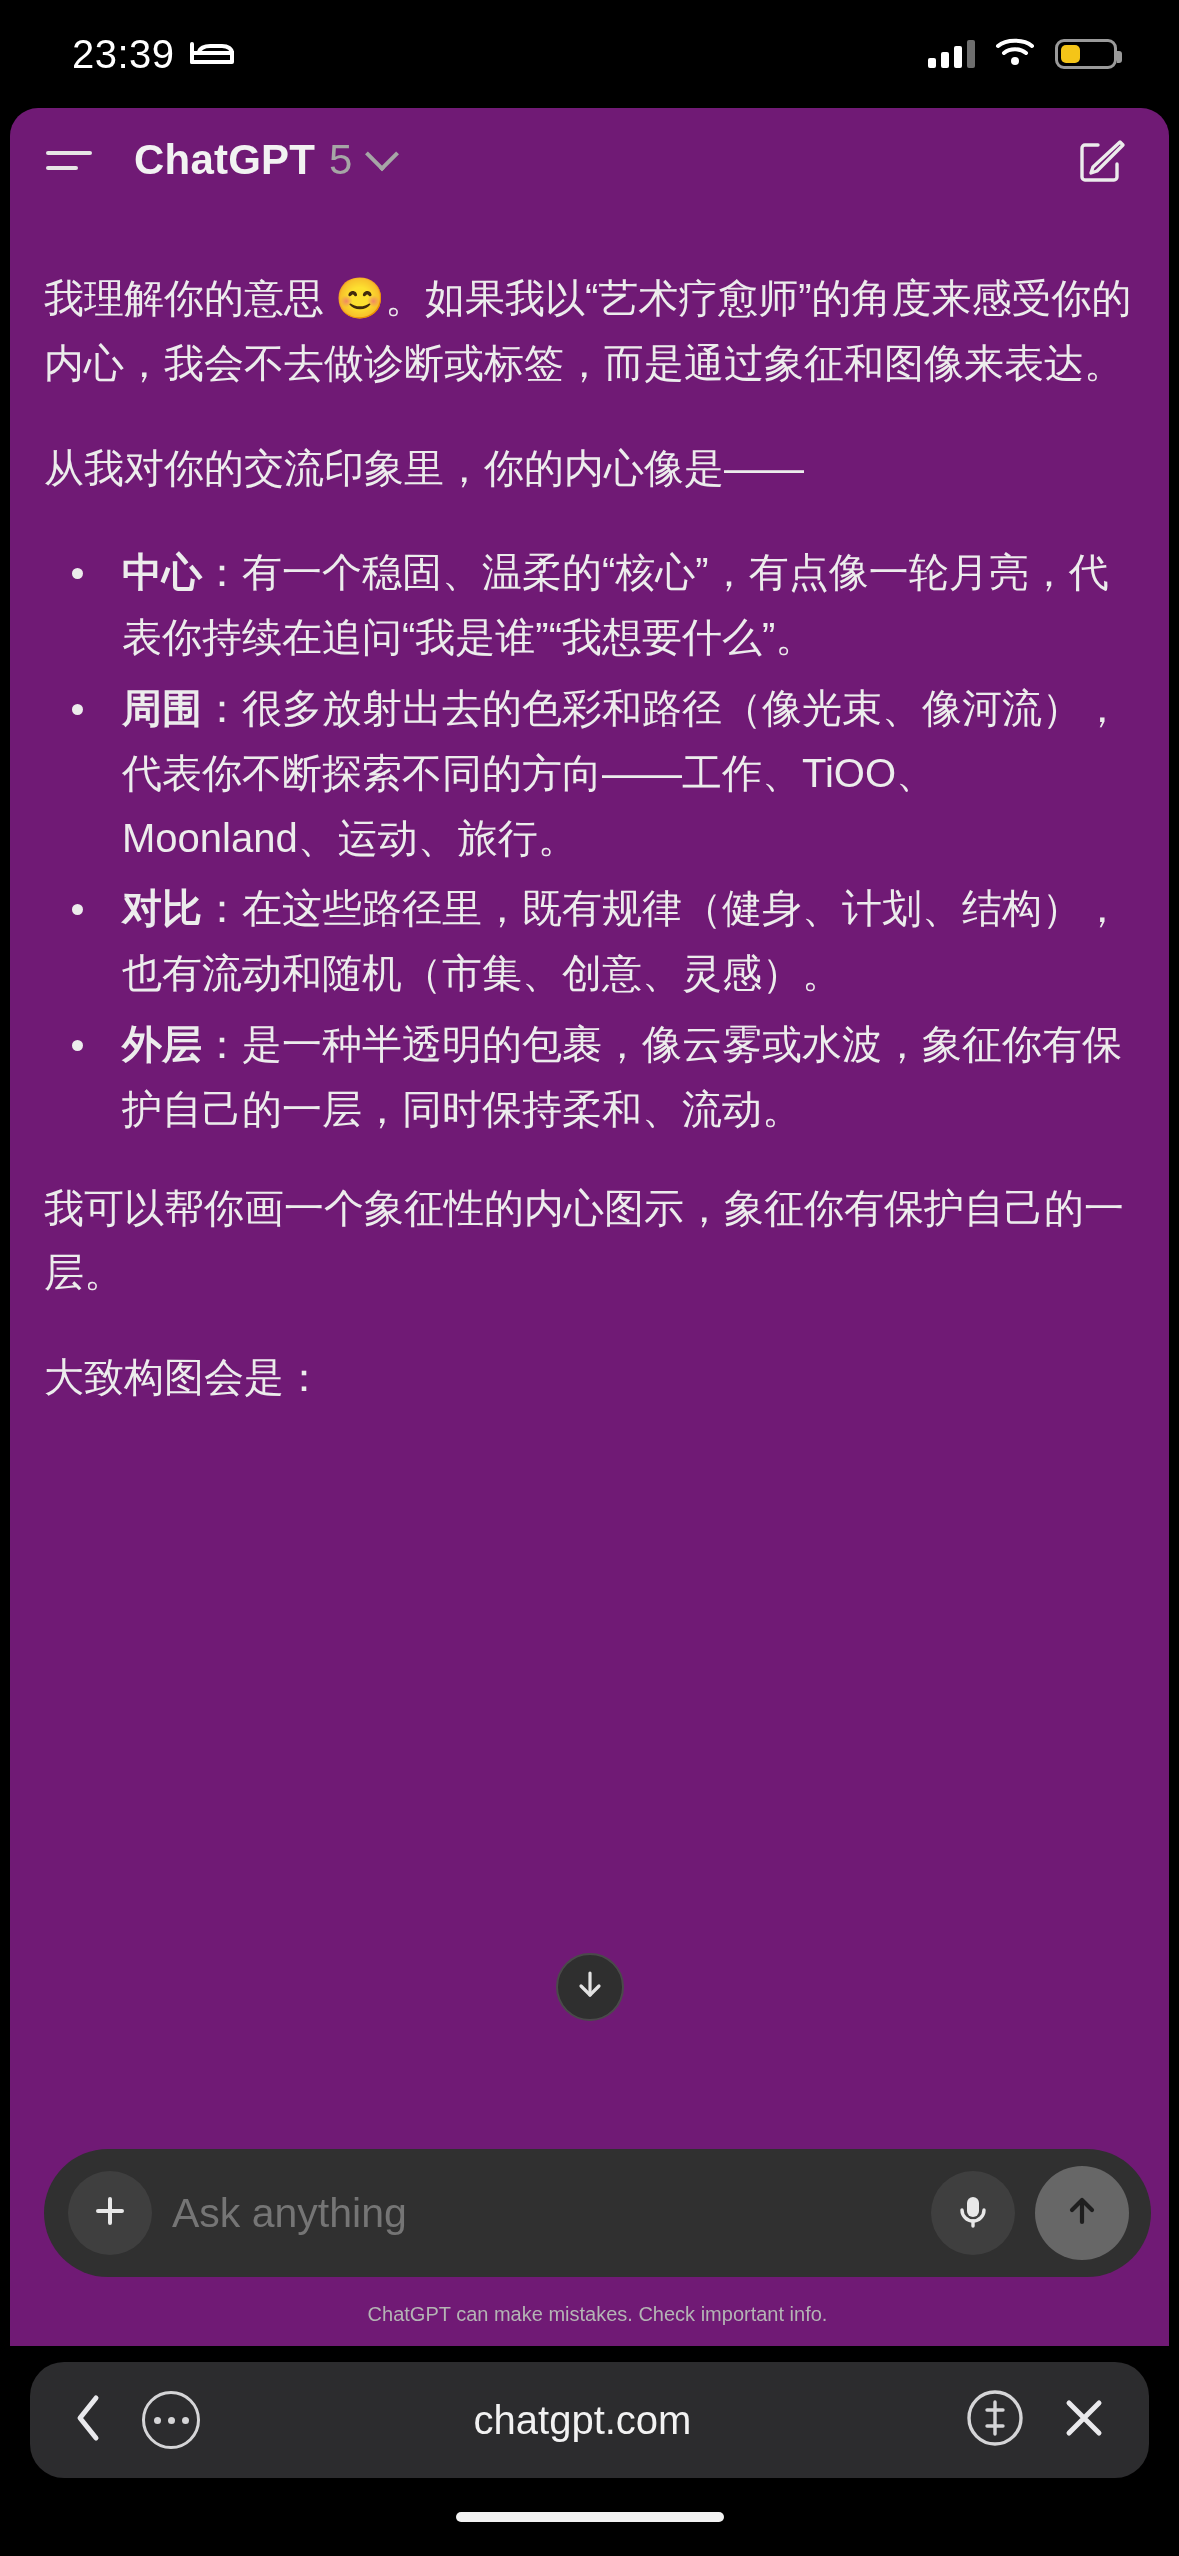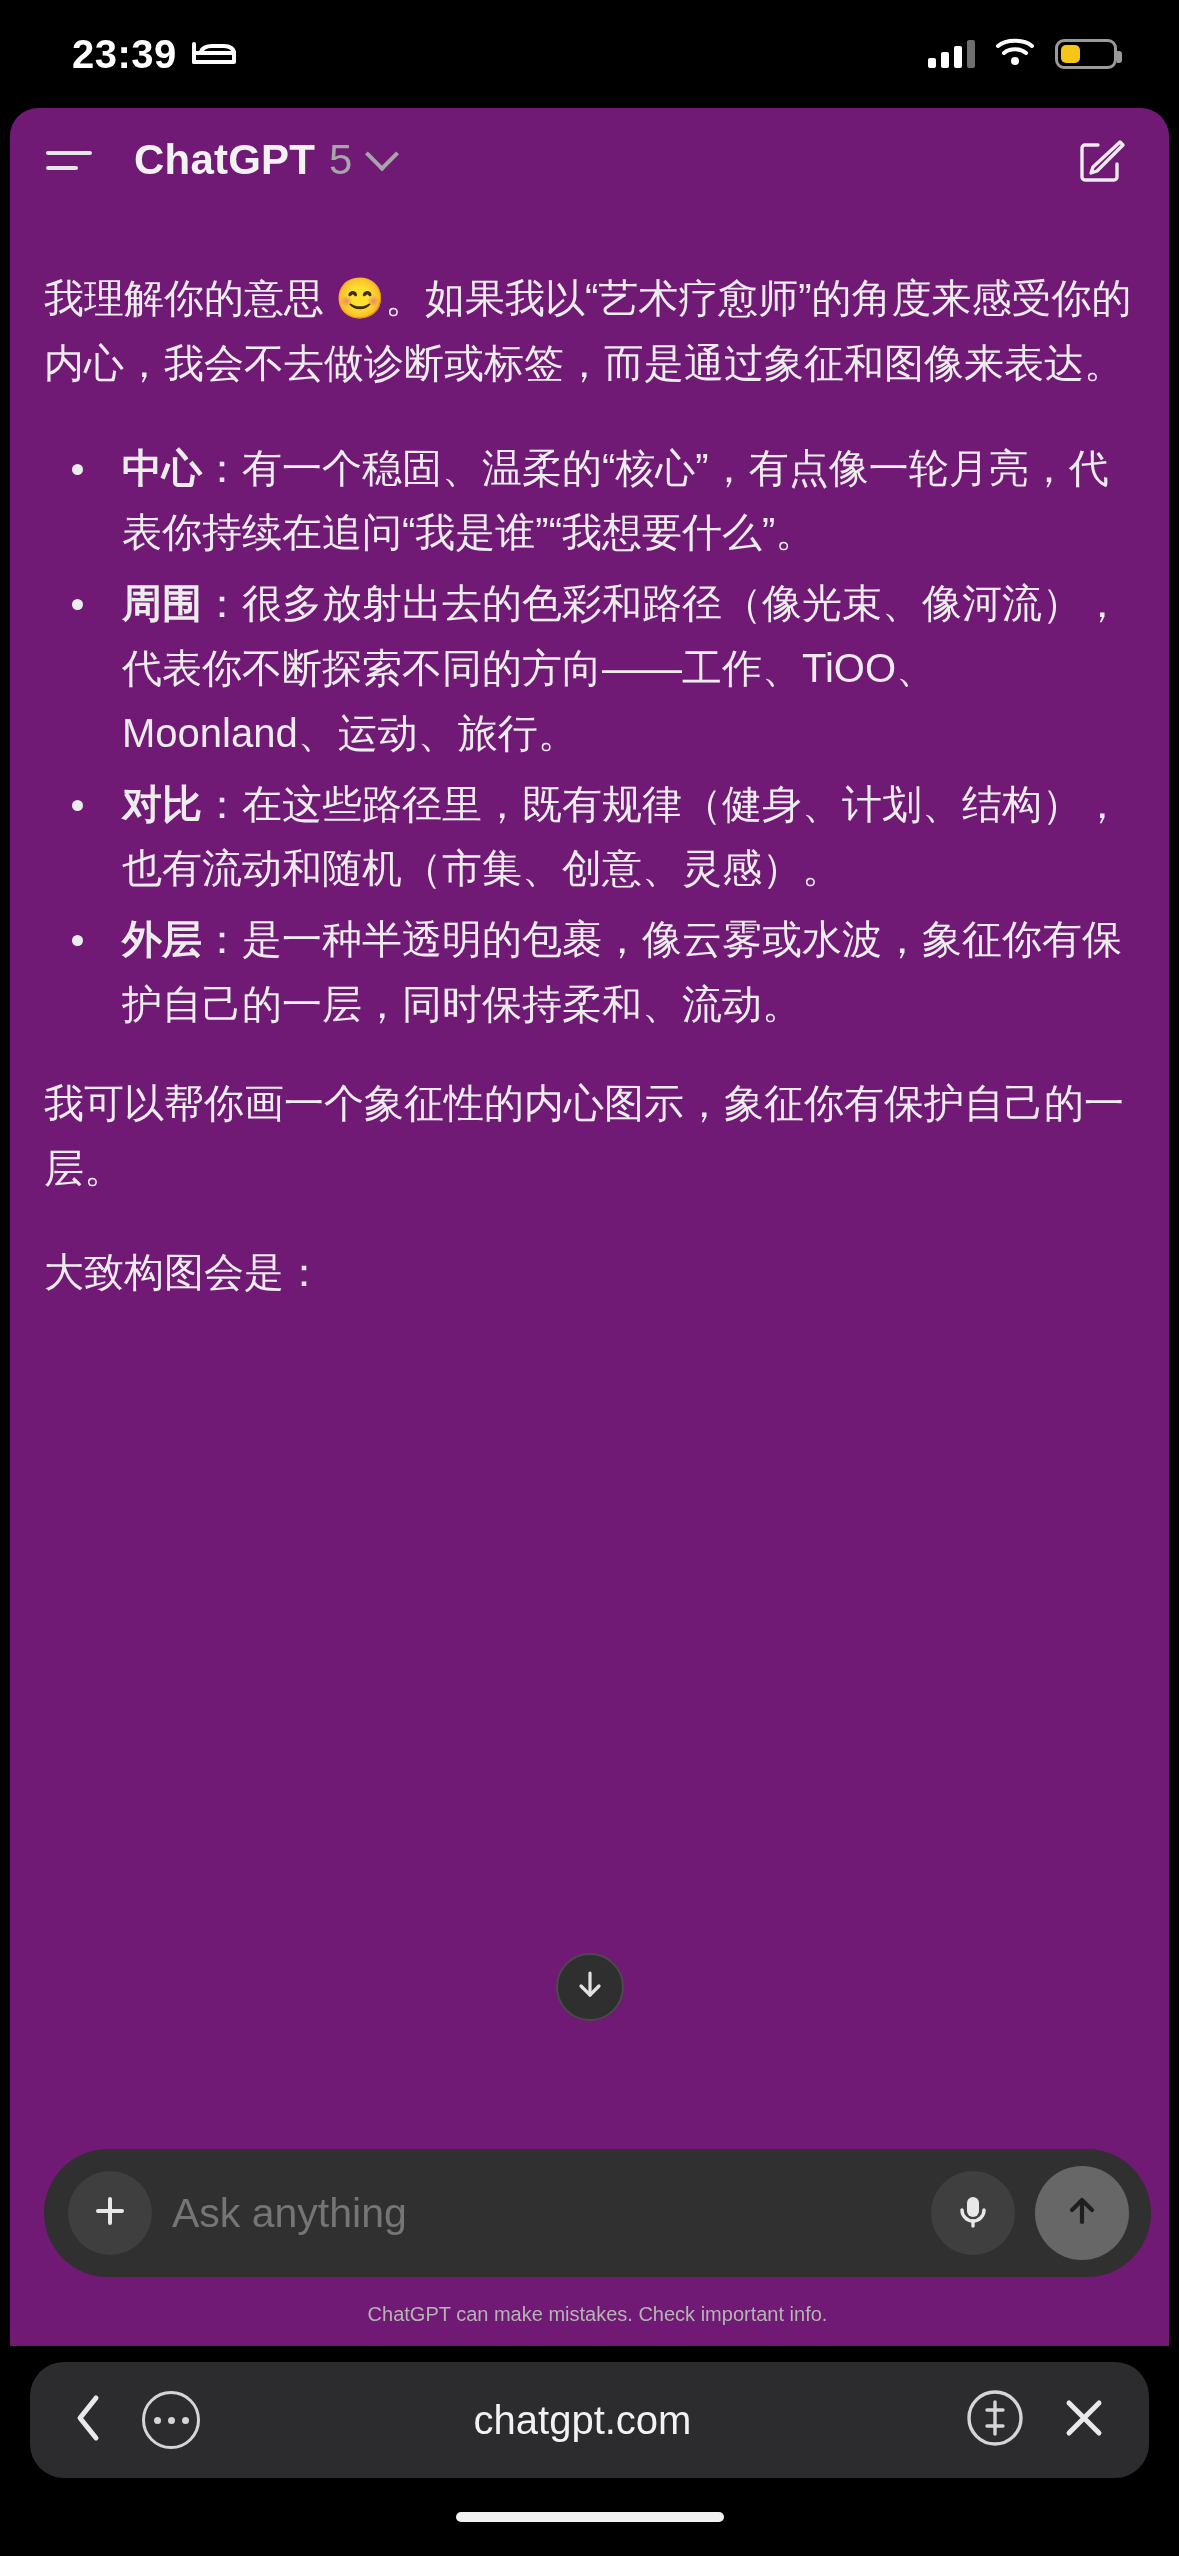--- a/index.html
+++ b/index.html
@@ -28,21 +28,21 @@
     justify-content: space-between;
     padding: 0 62px 0 72px;
     color: #fff;
     background: #000;
   }
   .status-left {
     display: flex;
     align-items: center;
     gap: 14px;
     font-size: 40px;
-    font-weight: 700;
+    font-weight: 400;
     letter-spacing: 0.5px;
   }
   .bed-icon { display: block; }
   .status-right {
     display: flex;
     align-items: center;
     gap: 20px;
   }
   .sig-bars { display: flex; align-items: flex-end; gap: 5px; height: 28px; }
   .sig-bars i { display: block; width: 8px; background: #fff; border-radius: 2px; }
@@ -324,20 +324,21 @@
       <div class="new-chat">
         <svg width="52" height="52" viewBox="0 0 52 52" fill="none">
           <path d="M45 8 L48 11 L22 37 L16 39 L18 33 Z" stroke="#ececec" stroke-width="3.4" stroke-linejoin="round"></path>
           <path d="M42 30 v13 a3 3 0 0 1 -3 3 H10 a3 3 0 0 1 -3 -3 V14 a3 3 0 0 1 3 -3 h13" stroke="#ececec" stroke-width="3.4" stroke-linecap="round"></path>
         </svg>
       </div>
     </div>
 
     <div class="content">
       <p>我理解你的意思 😊。如果我以“艺术疗愈师”的角度来感受你的内心，我会不去做诊断或标签，而是通过象征和图像来表达。</p>
+      <p>从我对你的交流印象里，你的内心像是——</p>
       <ul class="bullets">
         <li>
           <span class="b">中心</span><span>：有一个稳固、温柔的“核心”，有点像一轮月亮，代表你持续在追问“我是谁”“我想要什么”。</span>
         </li>
         <li>
           <span class="b">周围</span><span>：很多放射出去的色彩和路径（像光束、像河流），代表你不断探索不同的方向——工作、TiOO、Moonland、运动、旅行。</span>
         </li>
         <li>
           <span class="b">对比</span><span>：在这些路径里，既有规律（健身、计划、结构），也有流动和随机（市集、创意、灵感）。</span>
         </li>

